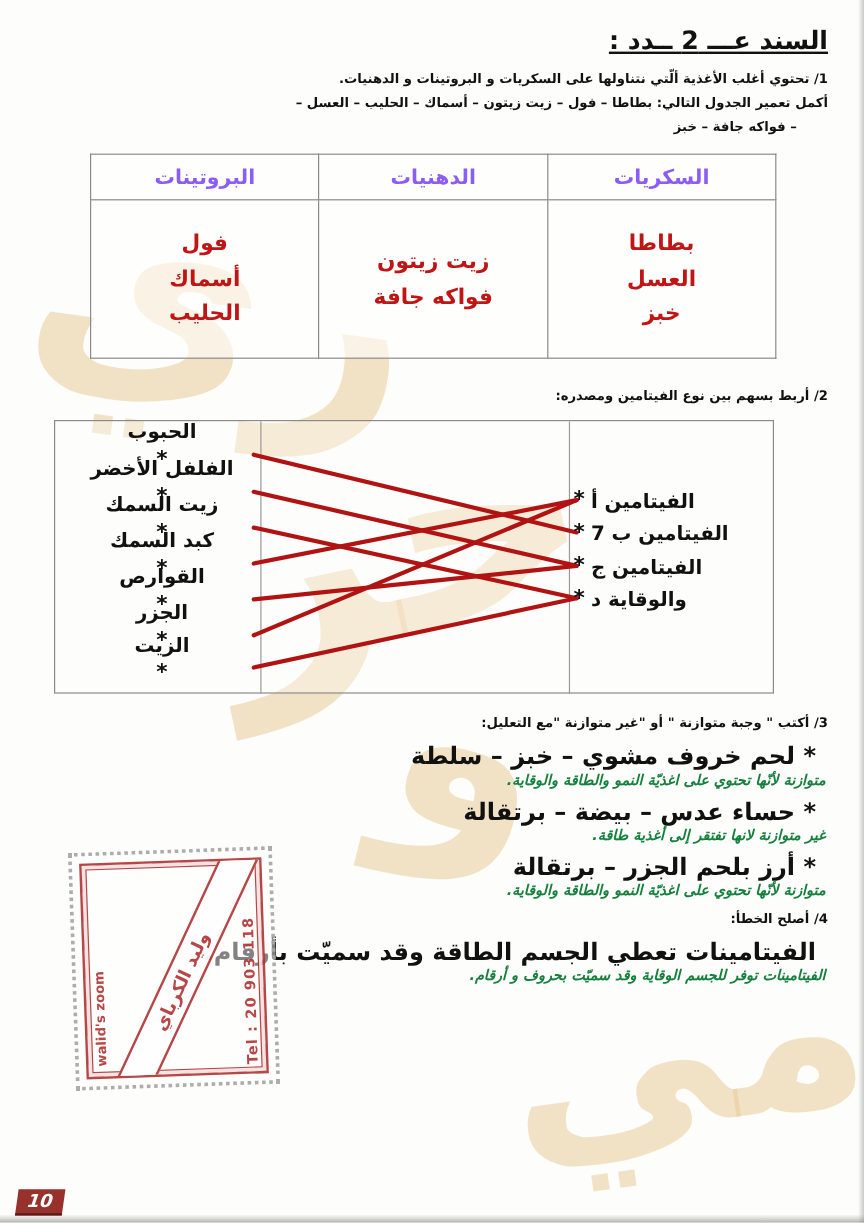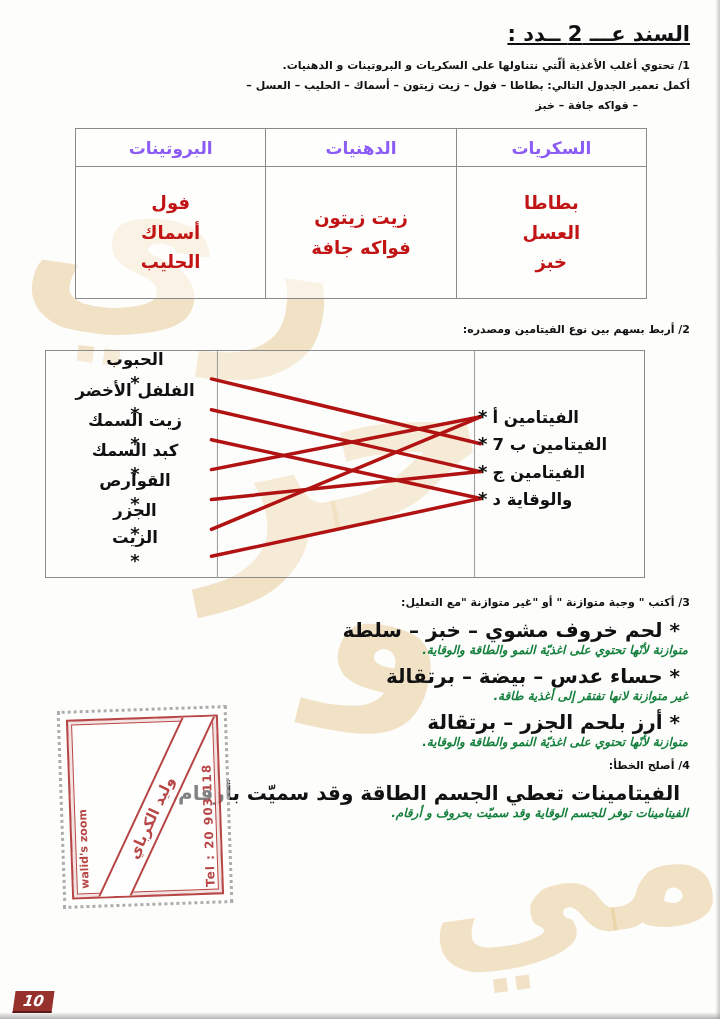--- a/index.html
+++ b/index.html
@@ -21,21 +21,21 @@
   .wm3 { top:520px; left:330px; font-size:205px; transform:rotate(14deg); }
   .wm4 { top:780px; left:420px; font-size:185px; transform:rotate(-8deg); }
 
   
   .page { position:relative; z-index:1; padding:22px 30px 0; }
 
   .title { display:inline-block; font-size:21px; font-weight:bold;
            text-decoration:underline; margin-bottom:8px; }
 
   .qline { font-size:11px; font-weight:bold; line-height:1.55; margin:3px 0; }
-  .indent1 { margin-right:52px; }
+  .indent1 { margin-right:26px; }
 
   
   table.food { border-collapse:collapse; width:572px; margin:14px 43px 0 0;
                background:rgba(255,255,255,.55); }
   .food th, .food td { border:1.6px solid #8b8b8b; text-align:center; }
   .food th { height:38px; font-size:17px; font-weight:bold; color:#8b5cf6; width:33.33%; }
   .food td { height:132px; vertical-align:middle; color:#c11414; font-weight:bold;
              font-size:18px; line-height:1.65; }
 
   .q2-title { margin-top:22px;text-align:right; }

